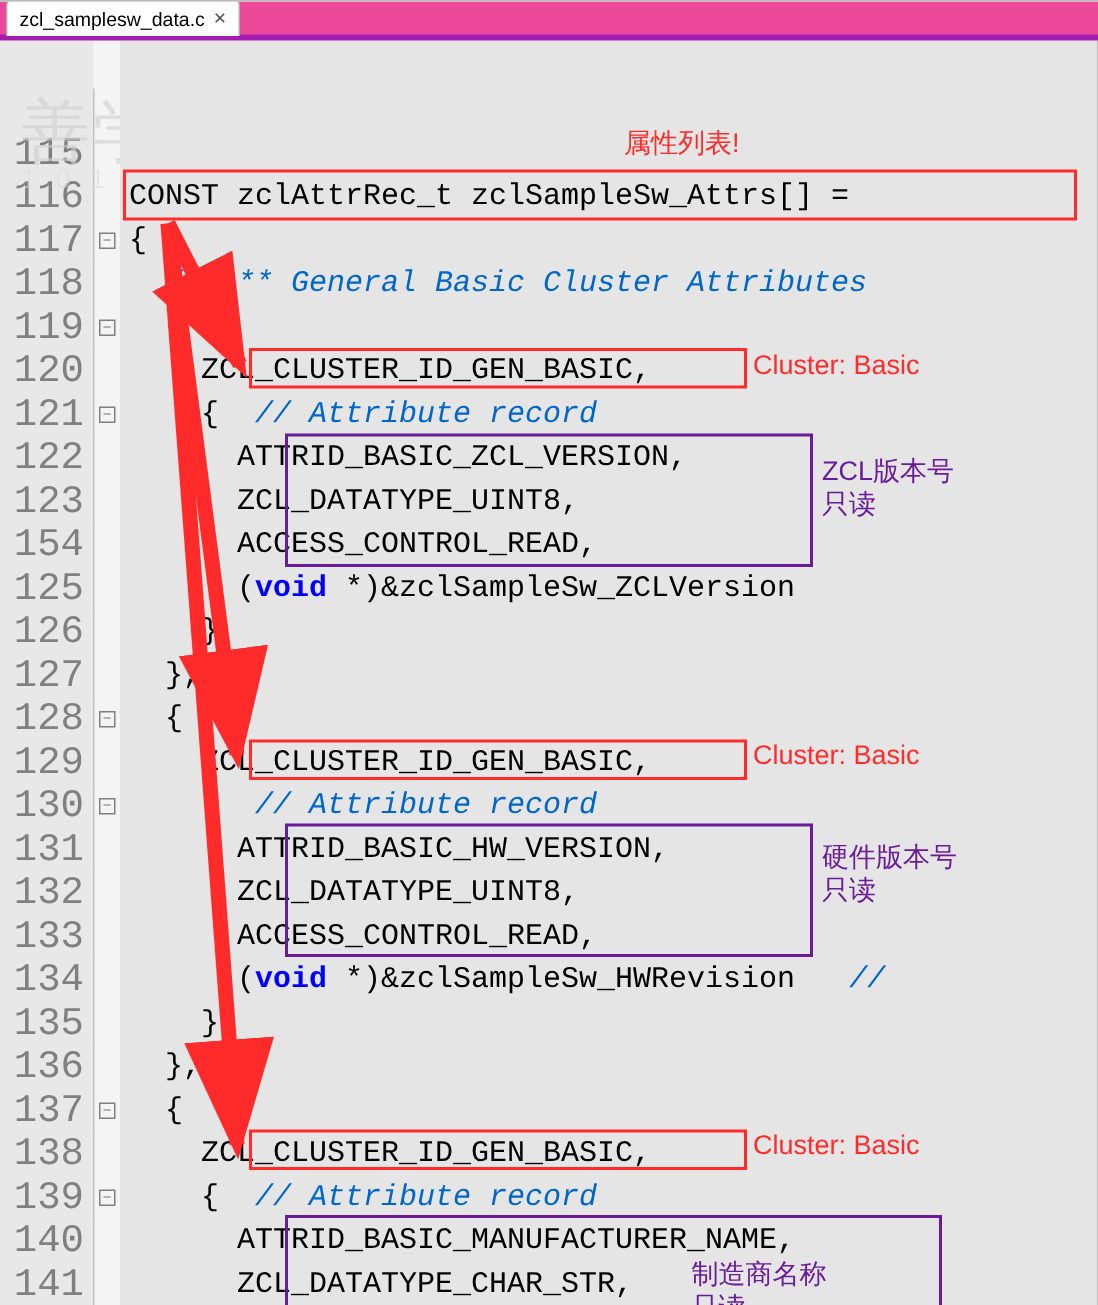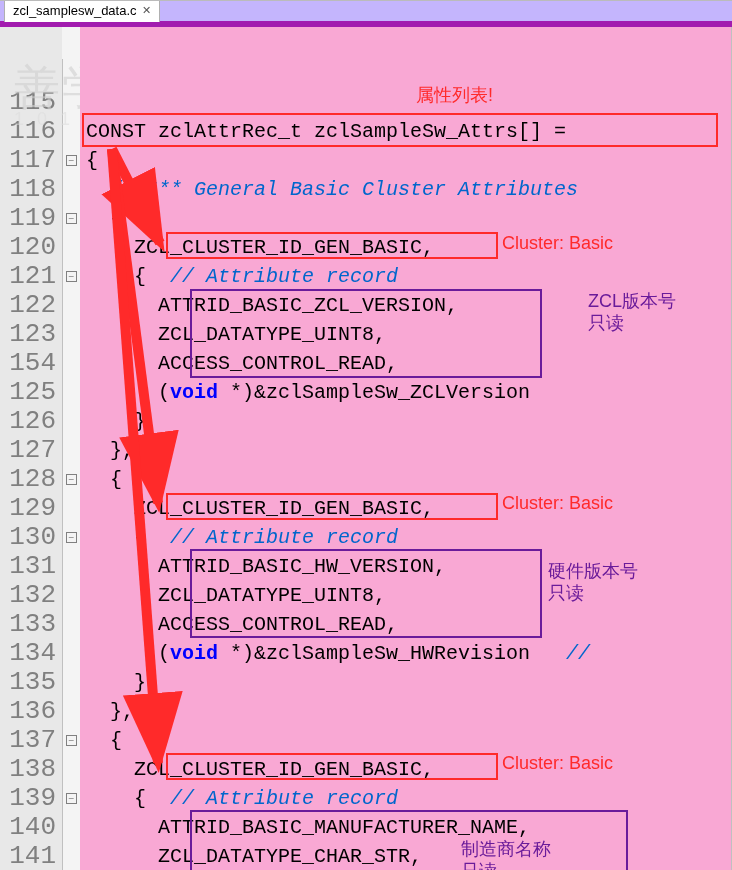--- a/index.html
+++ b/index.html
@@ -10,22 +10,22 @@
     width: 732px;
     height: 870px;
     overflow: hidden;
     position: relative;
     border-top: 1px solid #bbb;
   }
 
   
   .tabbar {
     height: 26px;
-    background: #c4b5fd;
-    border-bottom: 6px solid #a21caf;
+    background: #ec4899;
+    border-bottom: 4px solid #a21caf;
     display: flex;
     align-items: flex-end;
     padding-left: 4px;
     font-family: "Segoe UI", Arial, sans-serif;
     font-size: 13px;
   }
   .tab {
     background: #fff;
     border: 1px solid #b0b0b0;
     border-bottom: none;
@@ -64,21 +64,21 @@
   .foldcol {
     width: 18px;
     background: #f4f4f4;
     padding-top: 32px;
   }
   .code {
     flex: 1;
     padding-top: 32px;
     position: relative;
     white-space: pre;
-    background: #f9a8d4;
+    background: #e5e5e5;
   }
   .line {
     height: 29px;
     line-height: 29px;
   }
   .gutter .line { padding-right: 6px; font-size:26px; }
   .foldcol .line {
     display:flex; align-items:center; justify-content:center;
     color:#808080; font-size:12px;
   }
@@ -246,21 +246,21 @@
 
   <div class="annot-box red-box" style="left:166px; top:726px; width:332px; height:27px;"></div>
   <div class="annot-box purple-box" style="left:190px; top:783px; width:438px; height:86px;"></div>
 
   <div class="annot-text red-txt" style="left:416px; top:58px;">属性列表!</div>
 
   <div class="annot-text red-txt" style="left:502px; top:206px;">Cluster: Basic</div>
   <div class="annot-text red-txt" style="left:502px; top:466px;">Cluster: Basic</div>
   <div class="annot-text red-txt" style="left:502px; top:726px;">Cluster: Basic</div>
 
-  <div class="annot-text purple-txt" style="left:548px; top:264px; white-space:pre;margin-left:40px;">ZCL版本号
+  <div class="annot-text purple-txt" style="left:548px; top:277px; white-space:pre;">ZCL版本号
 只读</div>
   <div class="annot-text purple-txt" style="left:548px; top:534px; white-space:pre;">硬件版本号
 只读</div>
   <div class="annot-text purple-txt" style="left:461px; top:812px; white-space:pre;">制造商名称
 只读</div>
 
   <svg class="arrows">
     <defs>
       <marker id="ah" markerWidth="10" markerHeight="10" refX="7" refY="3" orient="auto">
         <path d="M0,0 L8,3 L0,6 Z" fill="#ff2a2a"></path>

